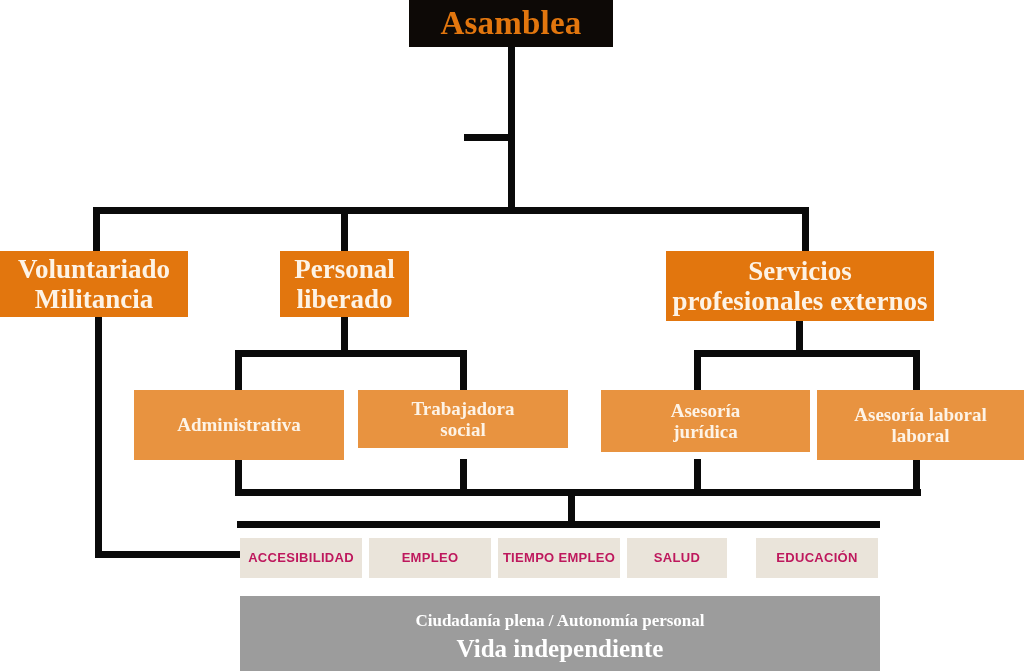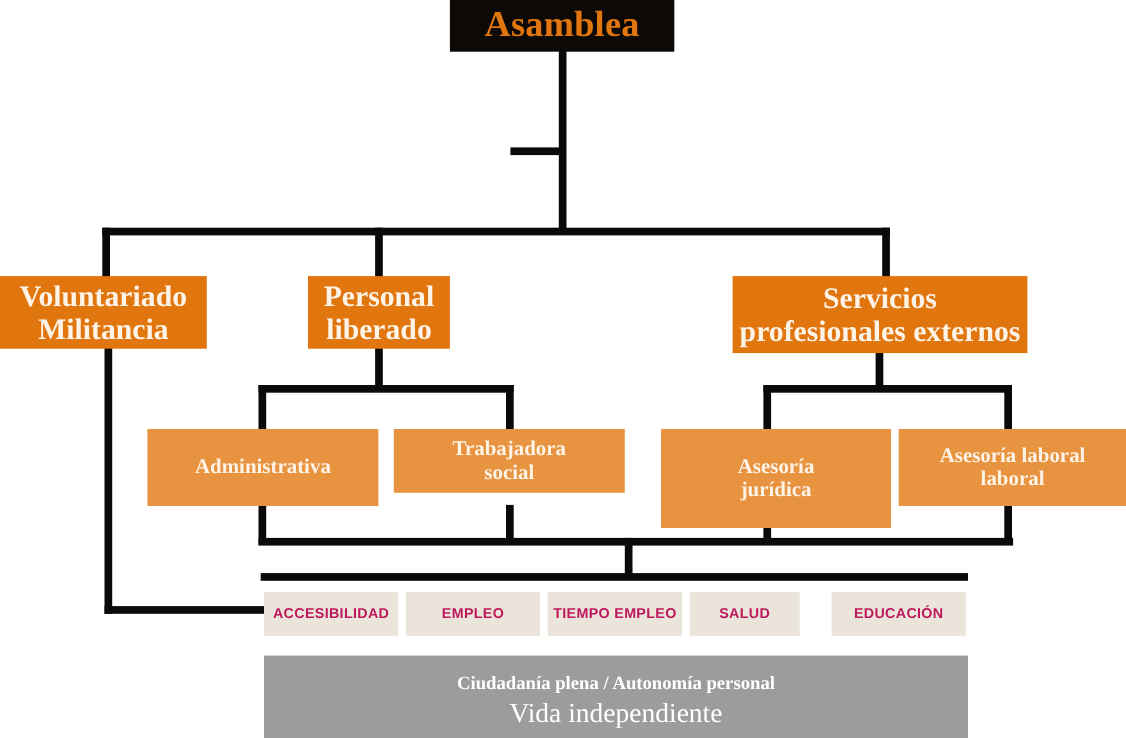--- a/index.html
+++ b/index.html
@@ -71,21 +71,21 @@
     flex-direction: column;
     justify-content: center;
   }
   .footer-top {
     font-size: 17px;
     font-weight: bold;
     margin-bottom: 4px;
   }
   .footer-main {
     font-size: 25px;
-    font-weight: normal;
+    font-weight: bold;
   }
 
   
   .ln {
     position: absolute;
     background: #0a0a0a;
     z-index: 1;
   }
 </style>
 </head>
@@ -160,21 +160,21 @@
     </span>
   </div>
 
   <div class="node node-l3" style="left:358px; top:390px; width:210px; height:58px;">
     <span>
       <span>Trabajadora</span>
       <span>social</span>
     </span>
   </div>
 
-  <div class="node node-l3" style="left:601px; top:390px; width:209px; height:90px;">
+  <div class="node node-l3" style="left:601px; top:390px; width:209px; height:62px;">
     <span>
       <span>Asesoría</span>
       <span>jurídica</span>
     </span>
   </div>
 
   <div class="node node-l3" style="left:817px; top:390px; width:207px; height:70px;">
     <span>
       <span>Asesoría laboral</span>
       <span>laboral</span>

